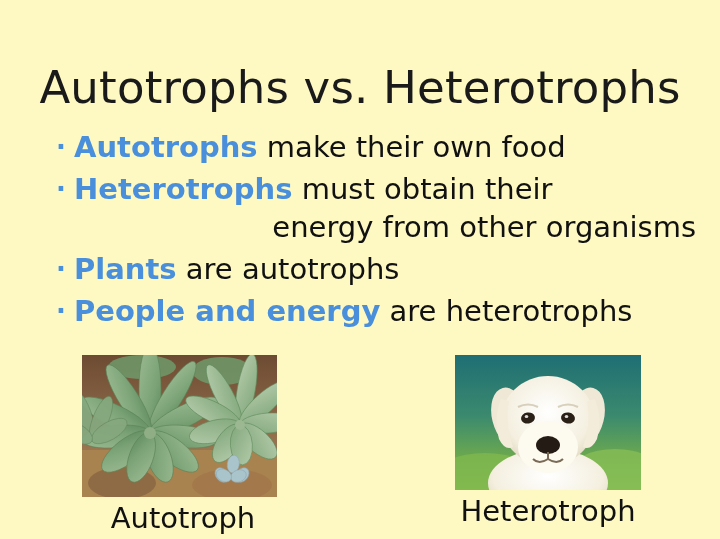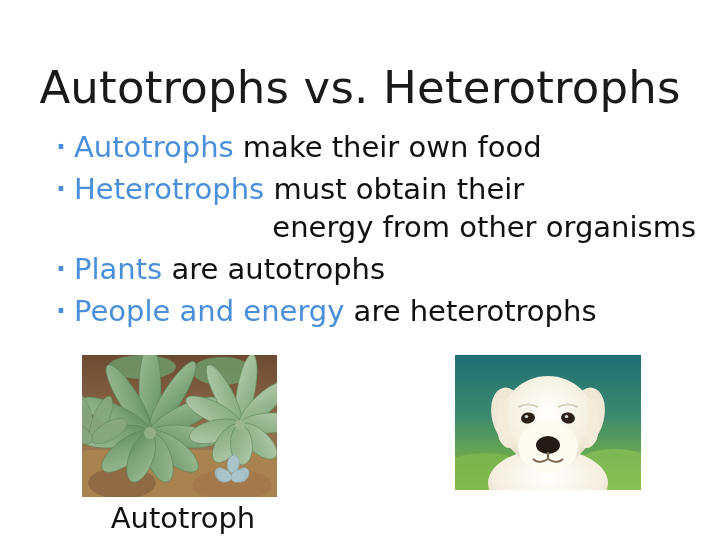--- a/index.html
+++ b/index.html
@@ -10,21 +10,21 @@
     width: 720px;
     height: 539px;
     overflow: hidden;
     background: #ccff99;
     font-family: "DejaVu Sans", sans-serif;
   }
   .slide {
     position: relative;
     width: 720px;
     height: 539px;
-    background: #ffffff;
+    background: #fef9c3;
   }
   .slide-title {
     position: absolute;
     left: 0;
     top: 62px;
     width: 720px;
     text-align: center;
     font-family: "DejaVu Sans", sans-serif;
     font-size: 45px;
     line-height: 52px;
@@ -54,21 +54,21 @@
   }
   .bullet-text {
     flex: 1 1 auto;
     font-size: 29px;
     line-height: 38px;
     color: #111111;
     font-family: "DejaVu Sans", sans-serif;
   }
   .bullet-text .kw {
     color: #4a8fdb;
-    font-weight: normal;
+    font-weight: bold;
   }
   .bullet-text .rest {
     color: #111111;
     text-align: right;
   }
   .wrap-line {
     display: block;
     margin-left: 43px;
   }
   .photo {
@@ -246,14 +246,15 @@
       <ellipse cx="93" cy="90" rx="12" ry="9" fill="#241b14"></ellipse>
       <path d="M93 97 L93 104" stroke="#7a6b55" stroke-width="2" fill="none"></path>
       <path d="M93 104 Q84 110 78 104" stroke="#7a6b55" stroke-width="2" fill="none"></path>
       <path d="M93 104 Q102 110 108 104" stroke="#7a6b55" stroke-width="2" fill="none"></path>
       <path d="M46 44 Q38 64 44 84 Q50 96 58 92 Q50 70 54 46 Z" fill="#f3ecdb"></path>
       <path d="M140 44 Q148 64 142 84 Q136 96 128 92 Q136 70 132 46 Z" fill="#f3ecdb"></path>
     </svg>
   </div>
 
   <div class="caption caption-autotroph">Autotroph</div>
+  <div class="caption caption-heterotroph">Heterotroph</div>
 
 </div>
 
 </body></html>

